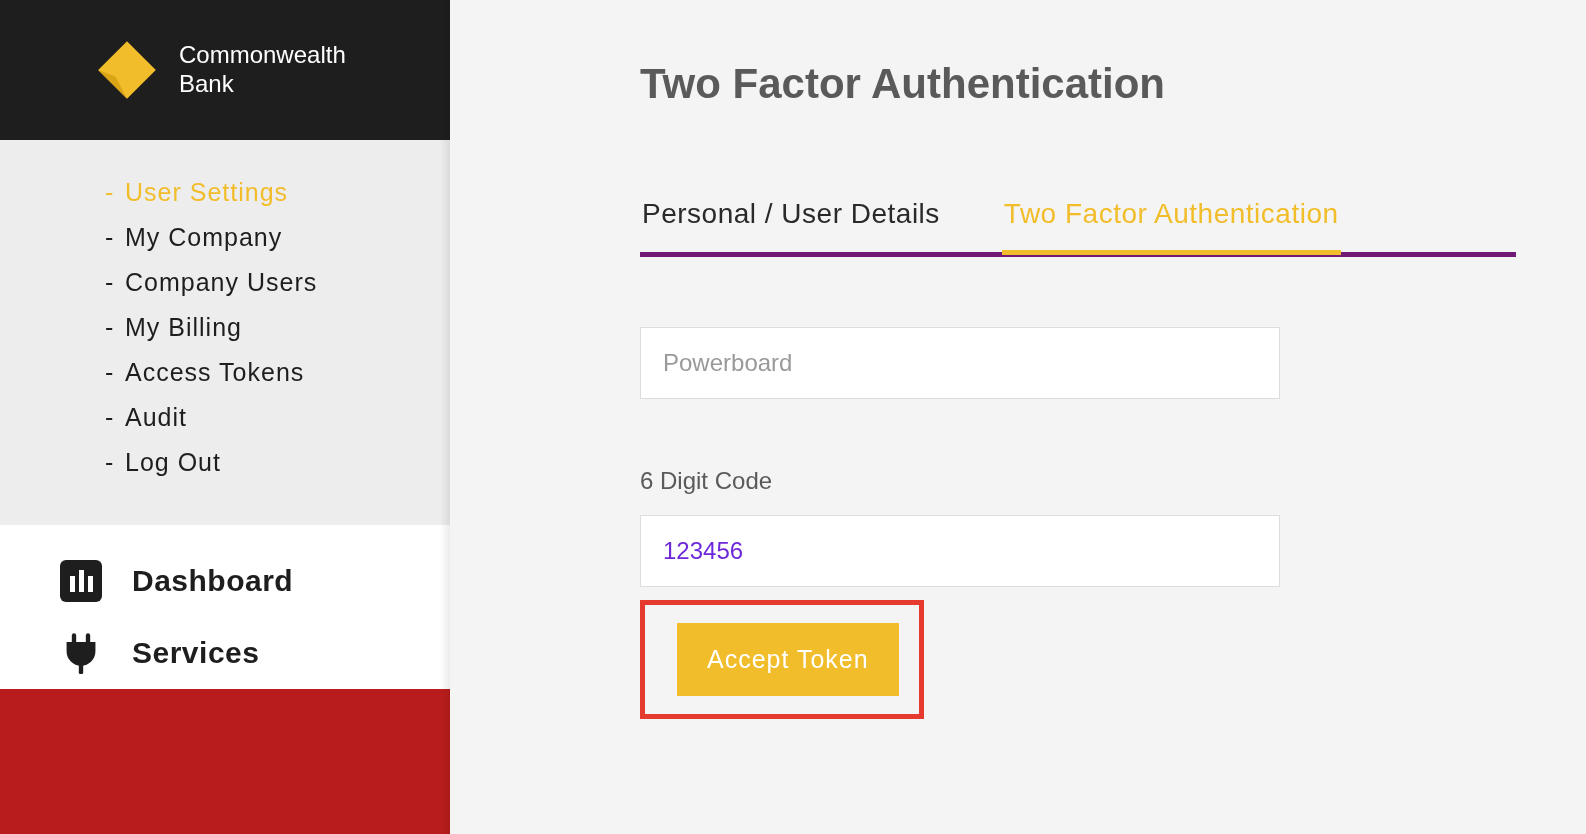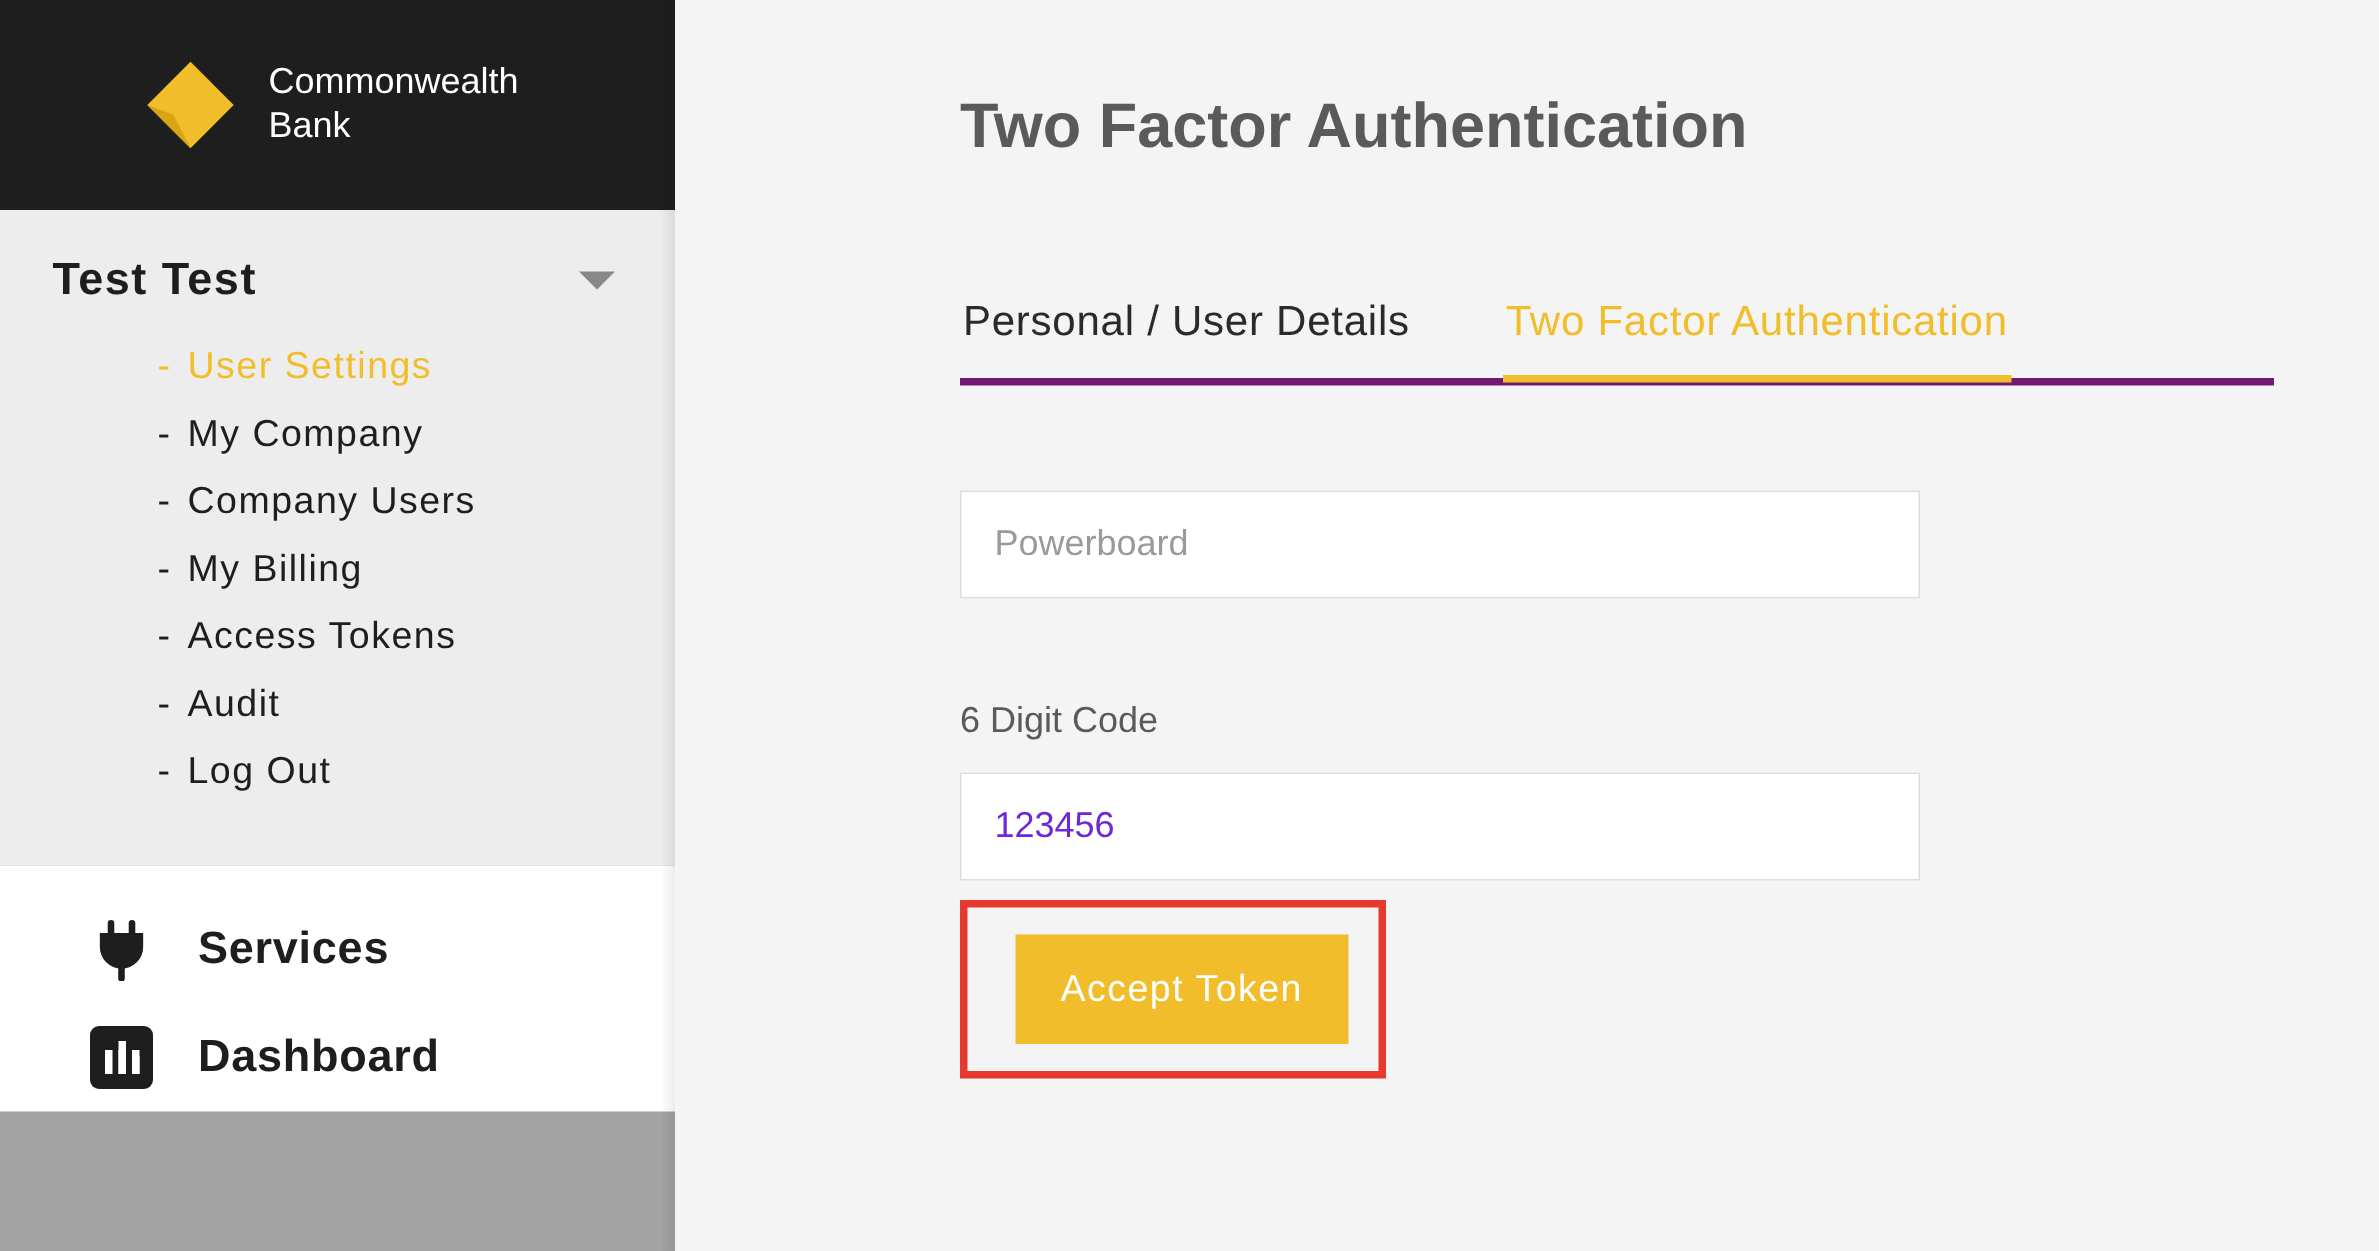--- a/index.html
+++ b/index.html
@@ -7,21 +7,21 @@
     font-family: -apple-system, BlinkMacSystemFont, "Segoe UI", Helvetica, Arial, sans-serif;
     background: #f4f4f4;
     width: 1586px;
     height: 834px;
     overflow: hidden;
     display: flex;
   }
   .sidebar {
     width: 450px;
     height: 100%;
-    background: #a3a3a3;
+    background: #b91c1c;
     display: flex;
     flex-direction: column;
     position: relative;
   }
   .sidebar::after {
     content: "";
     position: absolute;
     right: 0;
     top: 0;
     bottom: 0;
@@ -218,24 +218,20 @@
         <polygon points="50,95 5,50 32,60" fill="#d9a514"></polygon>
       </svg>
     </div>
     <div class="logo-text">
       <div>Commonwealth</div>
       <div>Bank</div>
     </div>
   </div>
 
   <div class="user-section">
-    <div class="user-header">
-      <span class="user-name">Test  Test</span>
-      <span class="chevron"></span>
-    </div>
     <ul class="user-menu">
       <li class="active">
           <span class="dash">-</span>
           <span>User  Settings</span>
         </li>
       <li>
           <span class="dash">-</span>
           <span>My  Company</span>
         </li>
       <li>
@@ -255,39 +251,39 @@
           <span>Audit</span>
         </li>
       <li>
           <span class="dash">-</span>
           <span>Log  Out</span>
         </li>
     </ul>
   </div>
 
   <div class="main-nav">
+    <div class="main-nav-item">
+      <div class="nav-icon">
+        <div class="dash-icon">
+            <span class="bar3"></span>
+          </div>
+      </div>
+      <span class="nav-label">Dashboard</span>
+    </div>
     <div class="main-nav-item">
       <div class="nav-icon plug-icon">
         <svg viewBox="0 0 48 48" fill="none" stroke="#1e1e1e" stroke-width="5" stroke-linecap="round">
           <line x1="16" y1="4" x2="16" y2="14"></line>
           <line x1="32" y1="4" x2="32" y2="14"></line>
           <path d="M10 14 H38 V22 A14 14 0 0 1 24 36 A14 14 0 0 1 10 22 Z" fill="#1e1e1e" stroke="#1e1e1e"></path>
           <line x1="24" y1="36" x2="24" y2="46"></line>
         </svg>
       </div>
       <span class="nav-label">Services</span>
     </div>
-    <div class="main-nav-item">
-      <div class="nav-icon">
-        <div class="dash-icon">
-            <span class="bar3"></span>
-          </div>
-      </div>
-      <span class="nav-label">Dashboard</span>
-    </div>
   </div>
 </div>
 
 <div class="main">
   <h1 class="page-title">Two Factor Authentication</h1>
 
   <div class="tabs">
     <div class="tab">Personal / User Details</div>
     <div class="tab active">Two  Factor  Authentication</div>
   </div>

